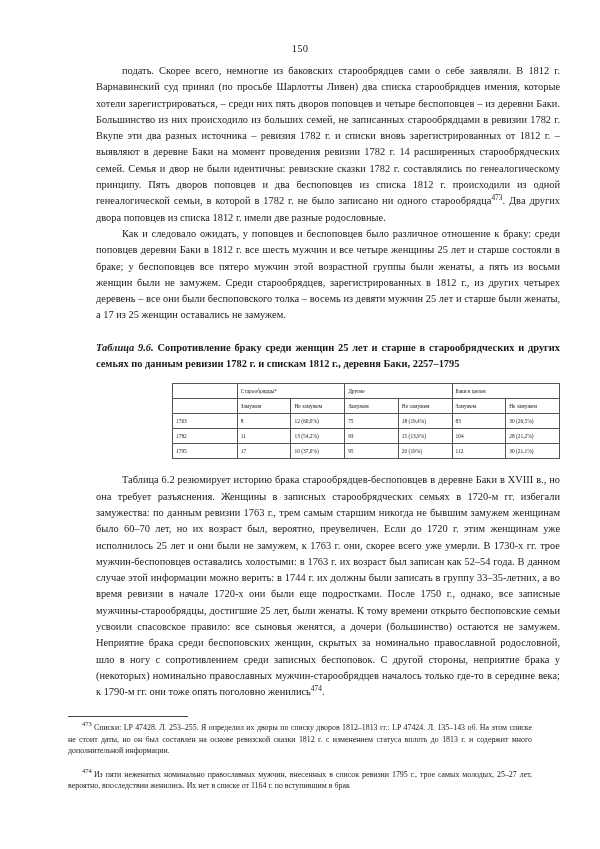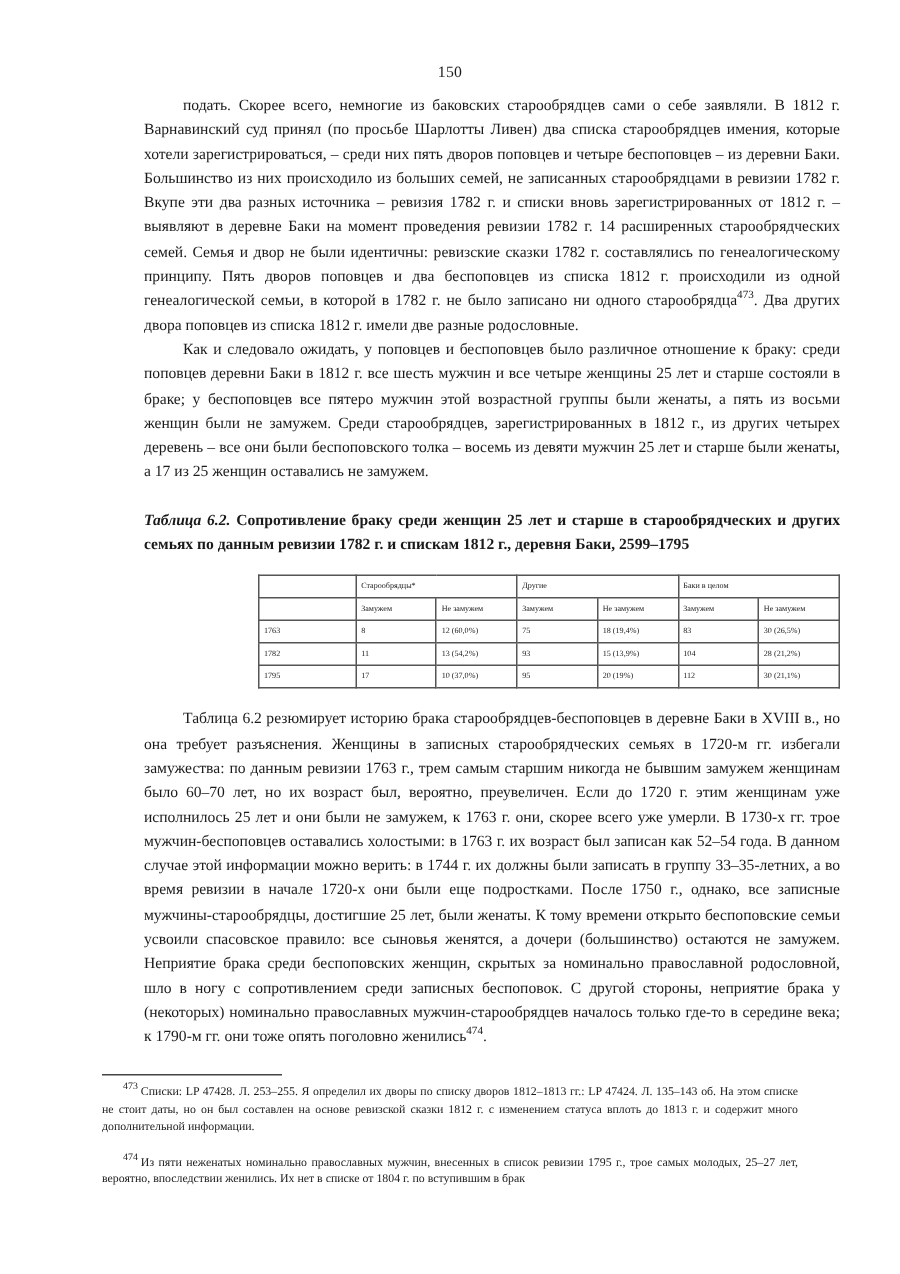--- a/index.html
+++ b/index.html
@@ -138,21 +138,21 @@
   <div class="page-number">150</div>
 
   <div class="content">
 
     <p class="body"><span>подать. Скорее всего, немногие из баковских старообрядцев сами о себе заявляли. В 1812 г. Варнавинский суд принял (по просьбе Шарлотты Ливен) два списка старообрядцев имения, которые хотели зарегистрироваться, – среди них пять дворов поповцев и четыре беспоповцев – из деревни Баки. Большинство из них происходило из больших семей, не записанных старообрядцами в ревизии 1782 г. Вкупе эти два разных источника – ревизия 1782 г. и списки вновь зарегистрированных от 1812 г. – выявляют в деревне Баки на момент проведения ревизии 1782 г. 14 расширенных старообрядческих семей. Семья и двор не были идентичны: ревизские сказки 1782 г. составлялись по генеалогическому принципу. Пять дворов поповцев и два беспоповцев из списка 1812 г. происходили из одной генеалогической семьи, в которой в 1782 г. не было записано ни одного старообрядца</span><sup>473</sup><span>. Два других двора поповцев из списка 1812 г. имели две разные родословные.</span></p>
 
     <p class="body cont">Как и следовало ожидать, у поповцев и беспоповцев было различное отношение к браку: среди поповцев деревни Баки в 1812 г. все шесть мужчин и все четыре женщины 25 лет и старше состояли в браке; у беспоповцев все пятеро мужчин этой возрастной группы были женаты, а пять из восьми женщин были не замужем. Среди старообрядцев, зарегистрированных в 1812 г., из других четырех деревень – все они были беспоповского толка – восемь из девяти мужчин 25 лет и старше были женаты, а 17 из 25 женщин оставались не замужем.</p>
 
     <div class="gap-1"></div>
 
-    <p class="table-caption"><span class="tnum">Таблица 6.2.</span> <span>Сопротивление браку среди женщин 25 лет и старше в старообрядческих и других семьях по данным ревизии 1782 г. и спискам 1812 г., деревня Баки, 2599–1795</span></p>
+    <p class="table-caption"><span class="tnum">Таблица 9.6.</span> <span>Сопротивление браку среди женщин 25 лет и старше в старообрядческих и других семьях по данным ревизии 1782 г. и спискам 1812 г., деревня Баки, 2257–1795</span></p>
 
     <table class="data">
       <tbody>
         <tr>
           <td class="yr"></td>
           <td class="c" colspan="2">Старообрядцы*</td>
           <td class="c" colspan="2">Другие</td>
           <td class="c" colspan="2">Баки в целом</td>
         </tr>
         <tr>
@@ -197,16 +197,16 @@
 
     <div class="gap-2"></div>
 
     <p class="body"><span>Таблица 6.2 резюмирует историю брака старообрядцев-беспоповцев в деревне Баки в XVIII в., но она требует разъяснения. Женщины в записных старообрядческих семьях в 1720-м гг. избегали замужества: по данным ревизии 1763 г., трем самым старшим никогда не бывшим замужем женщинам было 60–70 лет, но их возраст был, вероятно, преувеличен. Если до 1720 г. этим женщинам уже исполнилось 25 лет и они были не замужем, к 1763 г. они, скорее всего уже умерли. В 1730-х гг. трое мужчин-беспоповцев оставались холостыми: в 1763 г. их возраст был записан как 52–54 года. В данном случае этой информации можно верить: в 1744 г. их должны были записать в группу 33–35-летних, а во время ревизии в начале 1720-х они были еще подростками. После 1750 г., однако, все записные мужчины-старообрядцы, достигшие 25 лет, были женаты. К тому времени открыто беспоповские семьи усвоили спасовское правило: все сыновья женятся, а дочери (большинство) остаются не замужем. Неприятие брака среди беспоповских женщин, скрытых за номинально православной родословной, шло в ногу с сопротивлением среди записных беспоповок. С другой стороны, неприятие брака у (некоторых) номинально православных мужчин-старообрядцев началось только где-то в середине века; к 1790-м гг. они тоже опять поголовно женились</span><sup>474</sup><span>.</span></p>
 
   </div>
 
   <div class="footnotes">
     <div class="fn-rule"></div>
     <p class="footnote"><span class="fnum">473</span><span>Списки: LP 47428. Л. 253–255. Я определил их дворы по списку дворов 1812–1813 гг.: LP 47424. Л. 135–143 об. На этом списке не стоит даты, но он был составлен на основе ревизской сказки 1812 г. с изменением статуса вплоть до 1813 г. и содержит много дополнительной информации.</span></p>
-    <p class="footnote"><span class="fnum">474</span><span>Из пяти неженатых номинально православных мужчин, внесенных в список ревизии 1795 г., трое самых молодых, 25–27 лет, вероятно, впоследствии женились. Их нет в списке от 1804 г. по вступившим в брак</span></p>
+    <p class="footnote"><span class="fnum">474</span><span>Из пяти неженатых номинально православных мужчин, внесенных в список ревизии 1795 г., трое самых молодых, 25–27 лет, вероятно, впоследствии женились. Их нет в списке от 1164 г. по вступившим в брак</span></p>
   </div>
 
 </div>
 
 </body></html>

